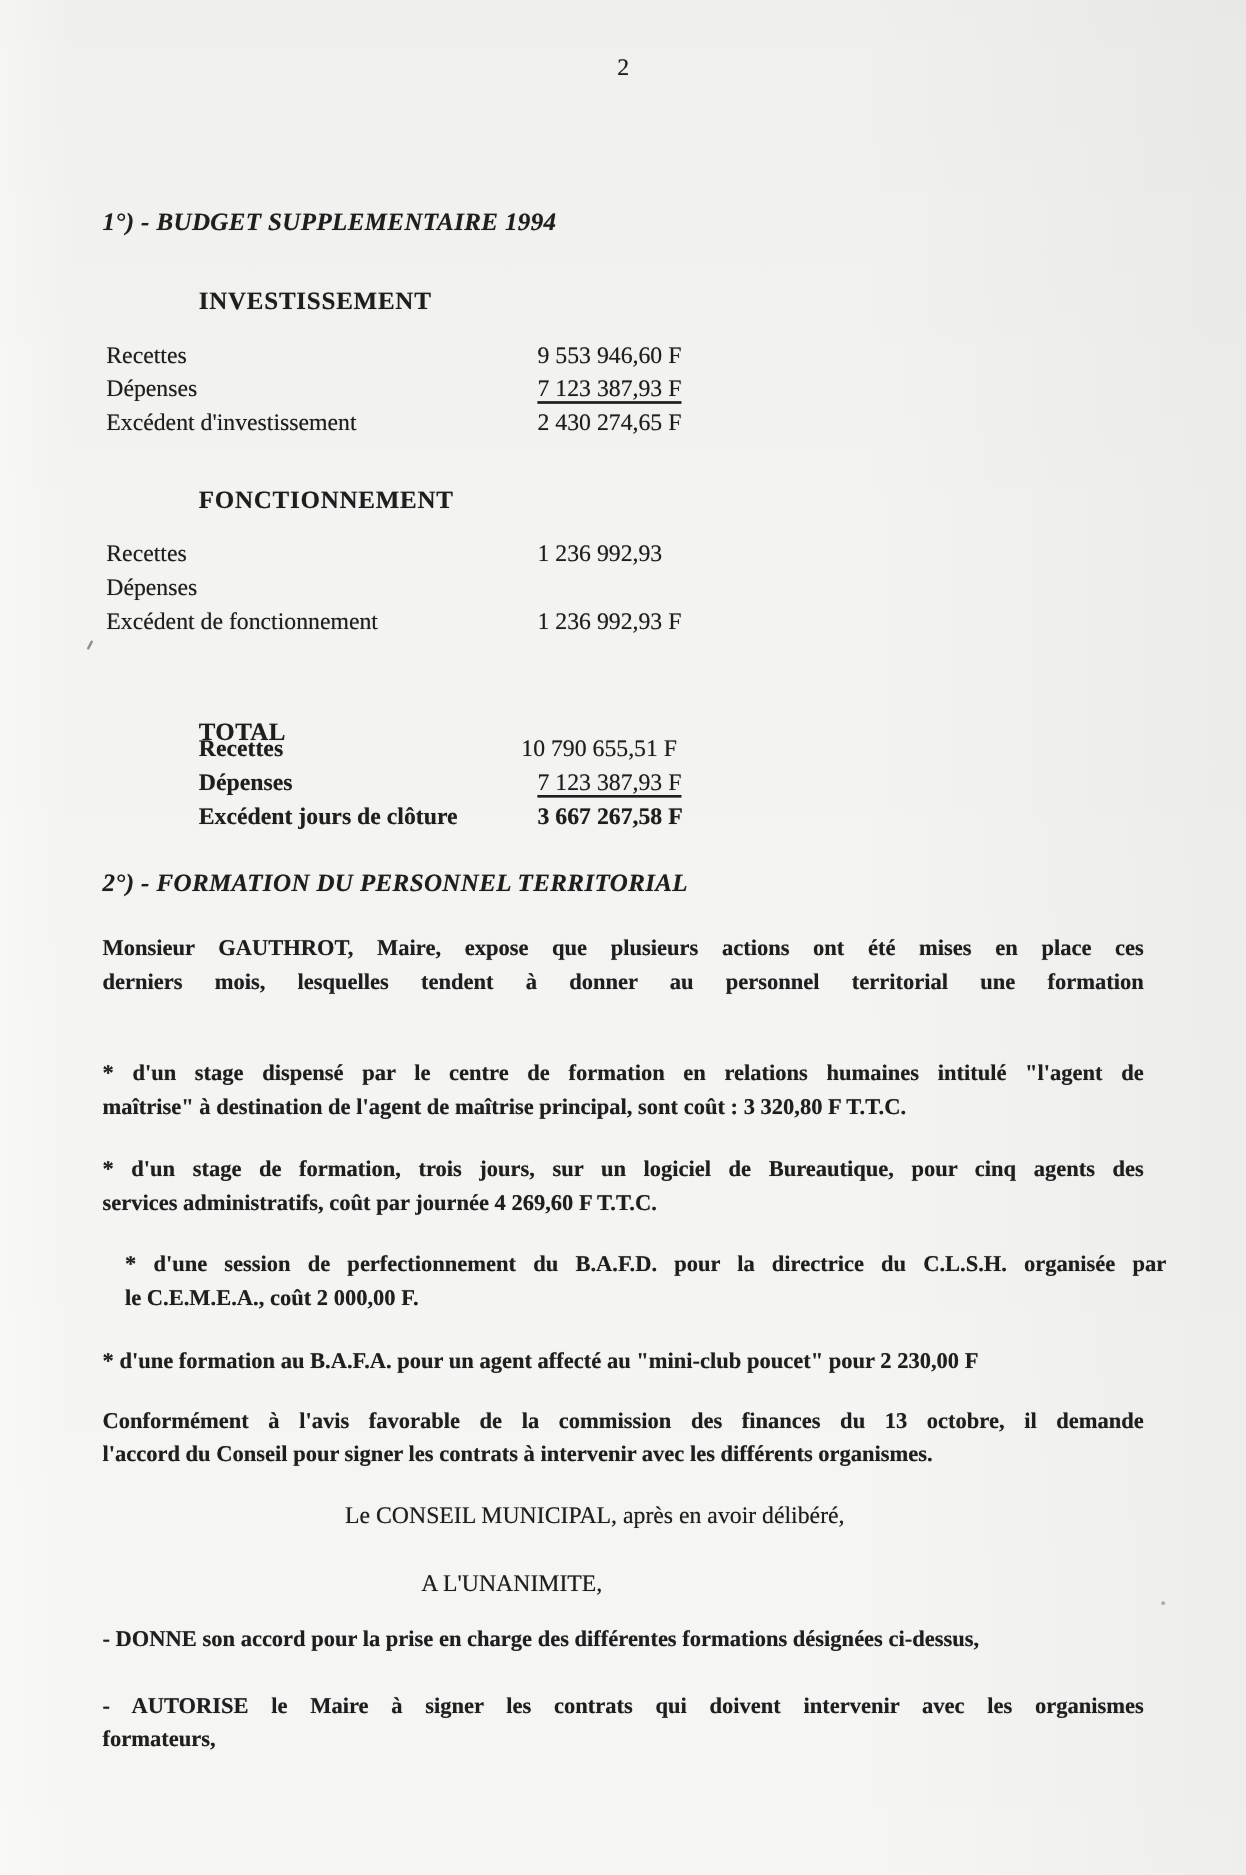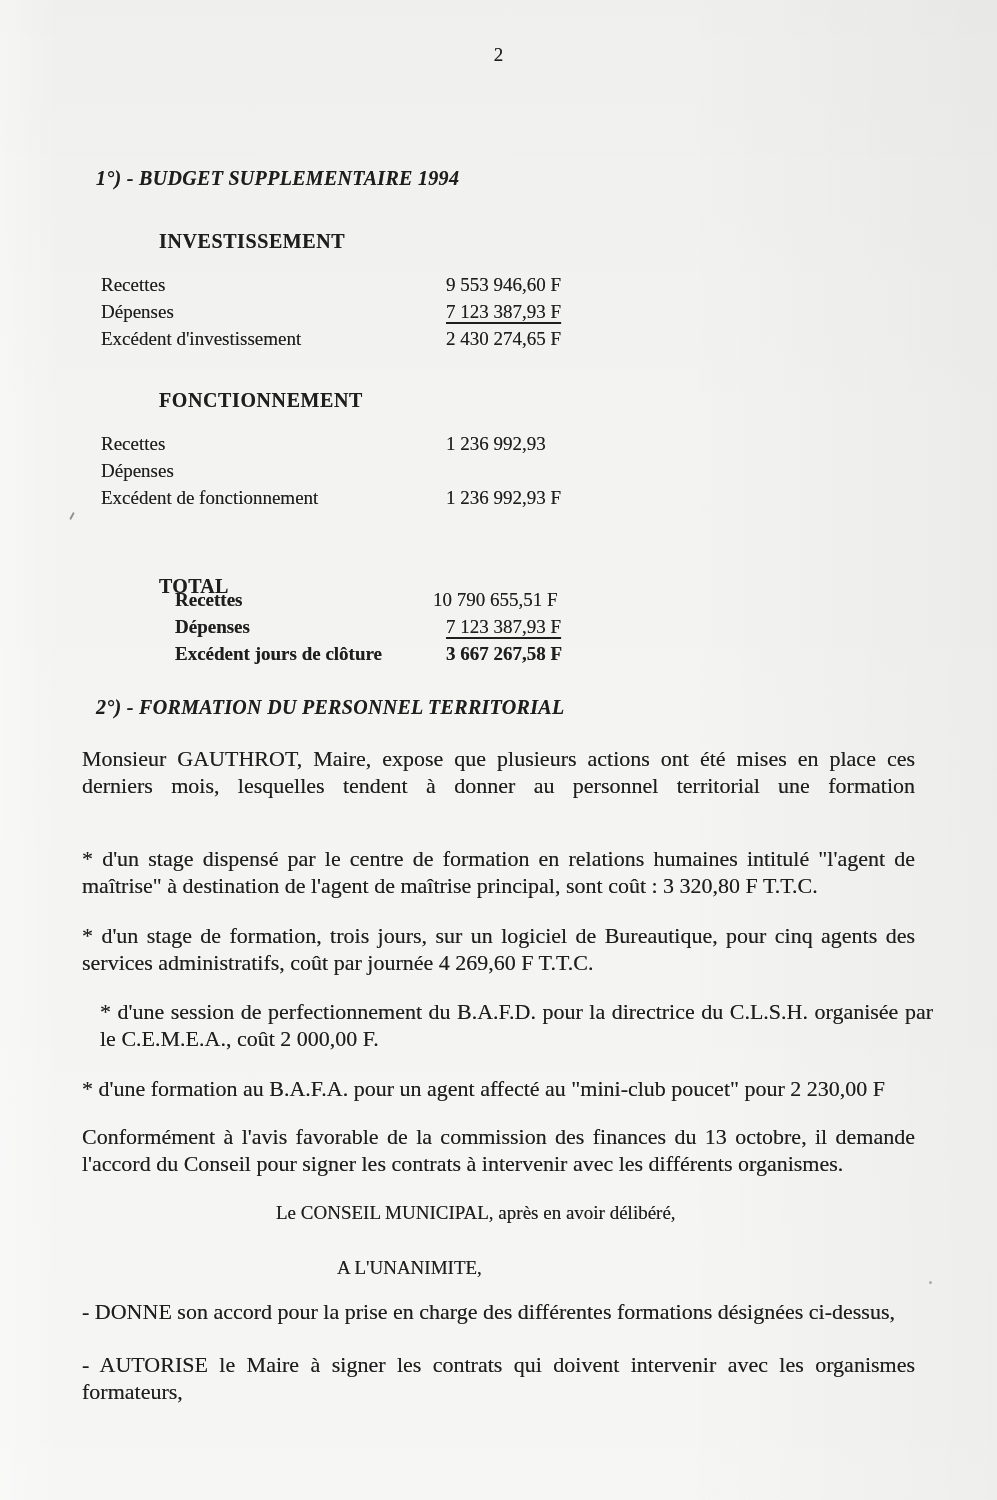--- a/index.html
+++ b/index.html
@@ -10,28 +10,28 @@
     overflow:hidden;
     font-family:"Liberation Serif", serif;
     color:#1e1e1e;
     background:
       linear-gradient(90deg, rgba(255,255,255,0.35) 0%, rgba(255,255,255,0) 6%, rgba(0,0,0,0) 68%, rgba(0,0,0,0.030) 100%),
       linear-gradient(180deg, rgba(0,0,0,0.015) 0%, rgba(0,0,0,0) 30%, rgba(255,255,255,0.22) 100%),
       #f3f3f1;
   }
   .content{ text-shadow:0 0 0.6px rgba(25,25,25,0.55); }
   .abs{position:absolute;}
-  .line{font-size:22px;line-height:27px;white-space:normal;}
+  .line{font-size:18px;line-height:27px;white-space:normal;font-weight:bold;}
   .jf{text-align:justify;text-align-last:justify;}
   .para{width:833px;}
   .pageno{left:0;right:0;top:41px;text-align:center;font-size:19px;line-height:27px;}
-  .h-num{font-weight:bold;font-style:italic;font-size:20px;line-height:27px;letter-spacing:0.3px;margin-left:14px;}
+  .h-num{font-weight:bold;font-style:italic;font-size:20px;line-height:27px;letter-spacing:0.3px;}
   .h-sub{font-weight:bold;font-size:20px;line-height:27px;letter-spacing:0.6px;margin-top:12px;}
   .fintable .finrow{display:flex;font-size:19px;line-height:27px;}
-  .fintable .lbl{flex:0 0 auto;margin-left:16px;}
+  .fintable .lbl{flex:0 0 auto;}
   .t1 .lbl{width:345px;}
   .t3 .finrow{font-weight:bold;}
   .t3 .lbl{width:271px;}
   .t3 .val{font-weight:normal;}
   .t3 .finrow:last-child .val{font-weight:bold;}
   .t3 .val-shift{margin-left:-13px;}
   .ul{text-decoration:underline;text-decoration-thickness:1.5px;text-underline-offset:4px;}
   .centerline{font-size:19px;line-height:27px;white-space:nowrap;}
   .artifact-tick{width:2px;height:8px;background:#5a5a5a;opacity:.65;transform:rotate(28deg);border-radius:1px;}
   .artifact-dot{width:3px;height:3px;background:#9a9a98;border-radius:50%;opacity:.8;}

